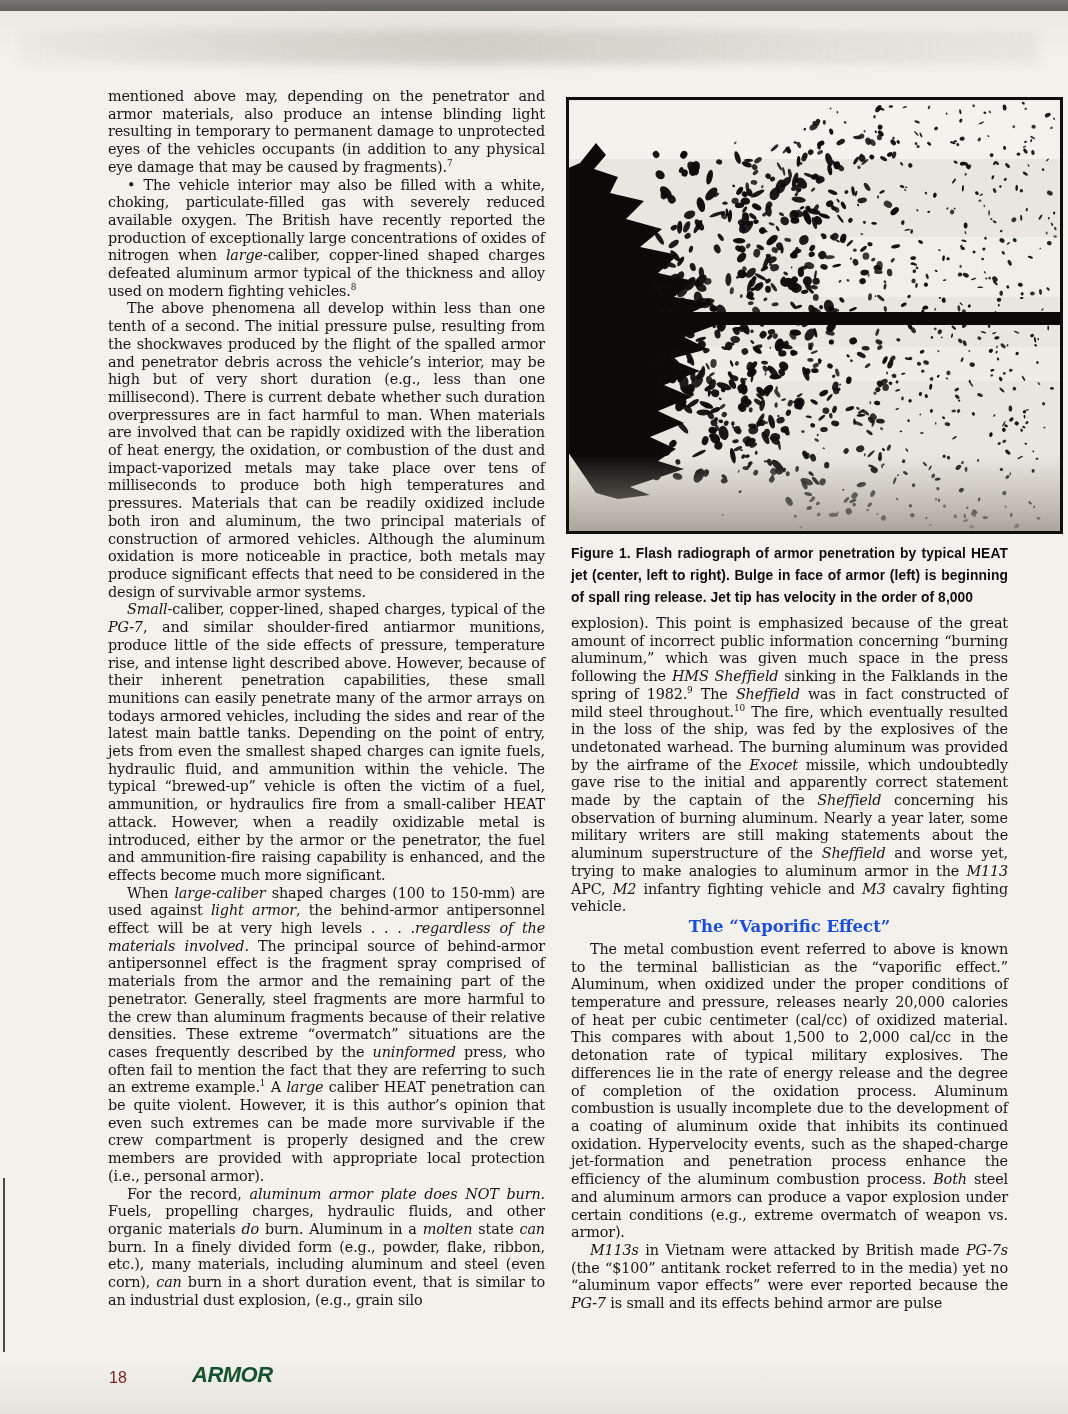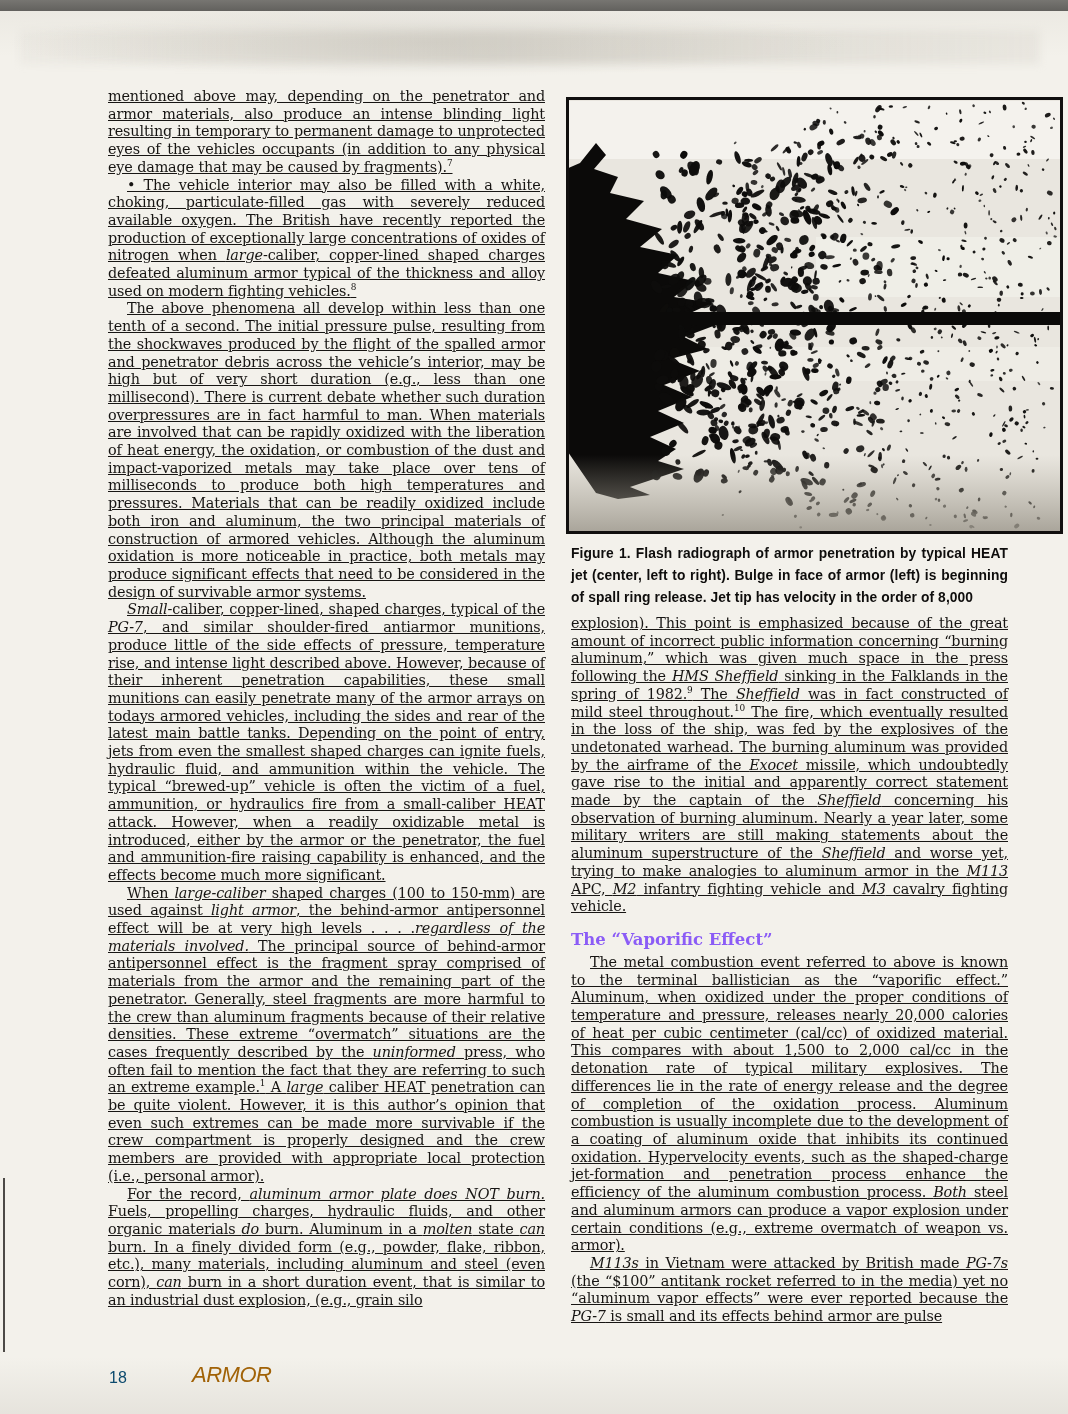--- a/index.html
+++ b/index.html
@@ -19,40 +19,40 @@
   .ghost-band{position:absolute;left:20px;top:30px;width:1020px;height:34px;
     background:linear-gradient(90deg, rgba(205,201,192,.15), rgba(196,192,182,.55) 45%, rgba(205,201,192,.25));
     filter:blur(4px);}
   .left-edge-artifact{position:absolute;left:3px;top:1178px;width:2px;height:174px;background:#2e2c29;opacity:.85;}
 
   .col{position:absolute;width:437px;}
   #col-left{left:108px;top:88px;}
   #col-right{left:571px;top:615px;}
   p.body{
     margin:0;font-size:14.4px;line-height:17.7px;text-align:justify;
-    letter-spacing:-0.15px;text-indent:19px;text-decoration:underline;
+    letter-spacing:-0.15px;text-indent:19px;
   }
   p.body.noindent{text-indent:0;}
   p.body sup{font-size:.62em;line-height:0;vertical-align:super;}
   h3.subhead{
-    margin:14px 0 5px 0;font-size:16.5px;font-weight:bold;text-align:left;
-    font-family:"DejaVu Serif",serif;color:#8b5cf6;
+    margin:1px 0 5px 0;font-size:16.5px;font-weight:bold;text-align:center;
+    font-family:"DejaVu Serif",serif;color:#1d4ed8;
   }
 
   .figure-wrap{position:absolute;left:566px;top:97px;width:497px;height:437px;}
   .figure-caption{
     position:absolute;left:571px;top:543px;width:437px;
     font-family:"Liberation Sans",sans-serif;font-weight:bold;
     font-size:13.8px;line-height:22px;text-align:justify;color:#0e0d0c;
     letter-spacing:.1px;
   }
 
-  .footer-item{position:absolute;font-family:"Liberation Sans",sans-serif;color:#0c4a6e;}
+  .footer-item{position:absolute;font-family:"Liberation Sans",sans-serif;color:#7f1d1d;}
   #footer-num{left:109px;top:1369px;font-size:16px;}
-  #footer-logo{left:192px;top:1362px;font-size:22px;font-weight:400;font-style:italic;letter-spacing:-.5px;color:#a16207;text-align:center;}
+  #footer-logo{left:192px;top:1362px;font-size:22px;font-weight:700;font-style:italic;letter-spacing:-.5px;color:#14532d;text-align:center;}
   #footer-date{left:327px;top:1444px;font-size:17px;}
 </style>
 </head>
 <body>
 
 <div class="top-bar"></div>
 <div class="ghost-band"></div>
 <div class="page-noise"></div>
 
 <div class="col" id="col-left">

